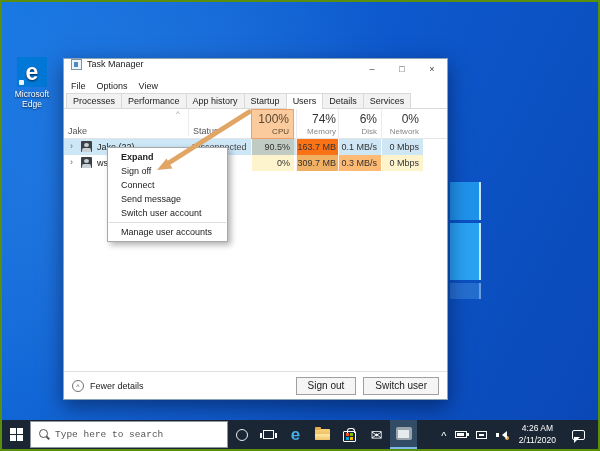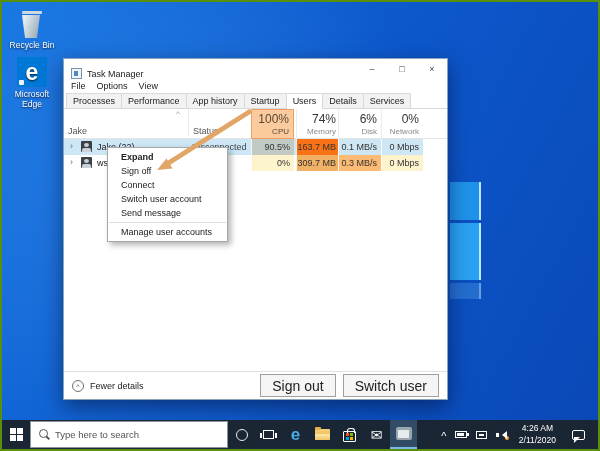--- a/index.html
+++ b/index.html
@@ -24,21 +24,21 @@
   .bin-lid{width:20px;height:3px;background:#cfd8de;margin:0 auto 1px;border-radius:1px}
   .bin-body{width:18px;height:23px;background:linear-gradient(110deg,#e3ecf2 15%,#9fb0bc 85%);
     clip-path:polygon(0 0,100% 0,83% 100%,17% 100%)}
   .edge-tile{width:30px;height:30px;background:#0078d7;position:relative;display:flex;align-items:center;justify-content:center}
   .edge-e{color:#fff;font-size:23px;font-weight:bold;line-height:1}
   .edge-corner{position:absolute;left:2px;bottom:2px;width:5px;height:5px;background:#eaf6ff;border-radius:1px}
 
   
   .tm{position:absolute;left:61px;top:56px;width:385px;height:342px;background:#fff;
     border:1px solid #88a5ba;box-shadow:0 7px 20px rgba(0,10,40,.5);display:flex;flex-direction:column;font-size:9px;color:#222}
-  .tm-titlebar{height:20px;display:flex;align-items:flex-end;padding-left:7px;flex:none}
+  .tm-titlebar{height:20px;display:flex;align-items:flex-start;padding-left:7px;flex:none}
   .tm-appico{width:11px;height:11px;border:1px solid #7a93a8;background:#eef5fa;margin-right:5px;position:relative}
   .tm-appico::after{content:"";position:absolute;left:2px;top:2px;right:2px;bottom:2px;
     background:linear-gradient(90deg,#4f87c0 33%,#eef5fa 33%,#eef5fa 50%,#4f87c0 50%,#4f87c0 83%,#eef5fa 83%)}
   .tm-title{flex:1}
   .cap-btn{width:30px;height:20px;display:flex;align-items:center;justify-content:center;color:#444;font-size:9px}
   .tm-menubar{height:14px;display:flex;align-items:center;padding-left:7px;flex:none}
   .tm-menubar span{margin-right:11px}
   .tm-tabs{display:flex;height:16px;padding-left:2px;border-bottom:1px solid #d9d9d9;flex:none;align-items:flex-end}
   .tab{padding:2px 6px 2px;border:1px solid #d9d9d9;border-bottom:none;background:#f2f2f2;margin-right:-1px;white-space:nowrap}
   .tab.active{background:#fff;position:relative;padding-bottom:3px;margin-bottom:-1px}
@@ -68,42 +68,42 @@
   .cell{position:absolute;top:0;height:16px;display:flex;align-items:center;justify-content:flex-end;
     padding-right:4px;color:#333;border-left:1px solid rgba(255,255,255,.85)}
   .tbody-rest{flex:1;background:#fff}
 
   
   .tm-footer{height:28px;border-top:1px solid #e0e0e0;display:flex;align-items:center;padding:8px 8px;flex:none}
   .fd-circle{width:12px;height:12px;border:1px solid #707070;border-radius:50%;display:flex;align-items:center;justify-content:center;
     font-size:7px;color:#555;margin-right:6px;padding-top:2px}
   .fd-label{color:#222}
   .tm-footer .spacer{flex:1}
-  .btn{background:#f5f5f5;border:1px solid #a0a0a0;padding:2.5px 11px;margin-left:7px;color:#222;font-size:14px}
+  .btn{background:#f5f5f5;border:1px solid #a0a0a0;padding:2.5px 11px;margin-left:7px;color:#222;font-size:10px}
 
   
   .ctx{position:absolute;left:105px;top:145px;width:121px;background:#fff;border:1px solid #a8a8a8;
     box-shadow:3px 3px 6px rgba(0,0,0,.3);padding:2px 0;font-size:9px;color:#222;z-index:20}
   .ctx-item{padding:1.5px 6px 1.5px 13px;line-height:11px;white-space:nowrap}
   .ctx-item.bold{font-weight:bold}
   .ctx-sep{height:1px;background:#dcdcdc;margin:2px 1px}
 
   
   .arrow-svg{position:absolute;left:148px;top:100px;z-index:30;pointer-events:none}
 
   
   .taskbar{position:absolute;left:0;right:0;bottom:0;height:29px;background:#1b2634;display:flex;align-items:stretch;z-index:40}
   .tb-start{width:28px;display:flex;align-items:center;justify-content:center}
   .win-logo{width:13px;height:13px;display:grid;grid-template-columns:6px 6px;grid-template-rows:6px 6px;gap:1px}
   .win-logo div{background:#fff}
   .tb-search{width:198px;background:#fff;border:1px solid #8d949c;display:flex;align-items:center;margin:1px 0}
   .mag{position:relative;width:11px;height:11px;margin:0 5px 0 8px;flex:none}
   .mag::before{content:"";position:absolute;width:7px;height:7px;border:1.4px solid #555;border-radius:50%;left:0;top:0}
   .mag::after{content:"";position:absolute;width:4px;height:1.6px;background:#555;transform:rotate(45deg);left:6.5px;top:8px}
-  .tb-search input{border:none;outline:none;font-size:9.5px;color:#444;width:150px;font-family:Liberation Sans, sans-serif;background:transparent}
+  .tb-search input{border:none;outline:none;font-size:9.5px;color:#444;width:150px;font-family:Liberation Mono, monospace;background:transparent}
   .tb-search input::placeholder{color:#555;opacity:1}
   .tb-ico{width:27px;display:flex;align-items:center;justify-content:center;position:relative}
   .cortana-ring{width:12px;height:12px;border:1.6px solid #ececec;border-radius:50%}
   .tv{width:11px;height:9px;border:1px solid #fff;position:relative}
   .tv::before,.tv::after{content:"";position:absolute;top:2px;width:2px;height:5px;background:#fff}
   .tv::before{left:-4px}.tv::after{right:-4px}
   .tb-edge{color:#45aee6;font-size:17px;font-weight:bold;line-height:1}
   .folder{position:relative;width:15px;height:11px;background:linear-gradient(#f7d278,#e7ae4e);border-radius:1px}
   .folder::before{content:"";position:absolute;top:-2.5px;left:0;width:6px;height:3px;background:#e7ae4e;border-radius:1px 1px 0 0}
   .folder::after{content:"";position:absolute;left:0;bottom:0;width:100%;height:6px;background:linear-gradient(#ffe8a8,#f0c468);border-radius:0 0 1px 1px}
@@ -136,29 +136,20 @@
 <body>
 
 <div class="screen">
 
   <div class="wp-panes">
     <div class="wp-pane p1"></div>
     <div class="wp-pane p2"></div>
     <div class="wp-pane p3"></div>
   </div>
 
-  <div class="desk-icon" style="left:2px;top:4px">
-    <div class="glyph-area">
-      <div>
-        <div class="bin-lid"></div>
-        <div class="bin-body"></div>
-      </div>
-    </div>
-    <div>Recycle Bin</div>
-  </div>
 
   <div class="desk-icon" style="left:2px;top:53px">
     <div class="glyph-area">
       <div class="edge-tile">
         <span class="edge-e">e</span>
         <span class="edge-corner"></span>
       </div>
     </div>
     <div>Microsoft Edge</div>
   </div>
@@ -242,22 +233,22 @@
       <span class="spacer"></span>
       <button class="btn">Sign out</button>
       <button class="btn">Switch user</button>
     </div>
   </div>
 
   <div class="ctx">
     <div class="ctx-item bold">Expand</div>
     <div class="ctx-item">Sign off</div>
     <div class="ctx-item">Connect</div>
+    <div class="ctx-item">Send message</div>
     <div class="ctx-item">Switch user account</div>
-    <div class="ctx-item">Send message</div>
     <div class="ctx-sep"></div>
     <div class="ctx-item">Manage user accounts</div>
   </div>
 
   <svg class="arrow-svg" width="112" height="78">
     <line x1="99" y1="10" x2="17" y2="62" stroke="#e1a566" stroke-width="5" stroke-linecap="round"></line>
     <polygon points="7,68 16.5,56.5 22.5,66.5" fill="#e1a566"></polygon>
   </svg>
 
   <div class="taskbar">

